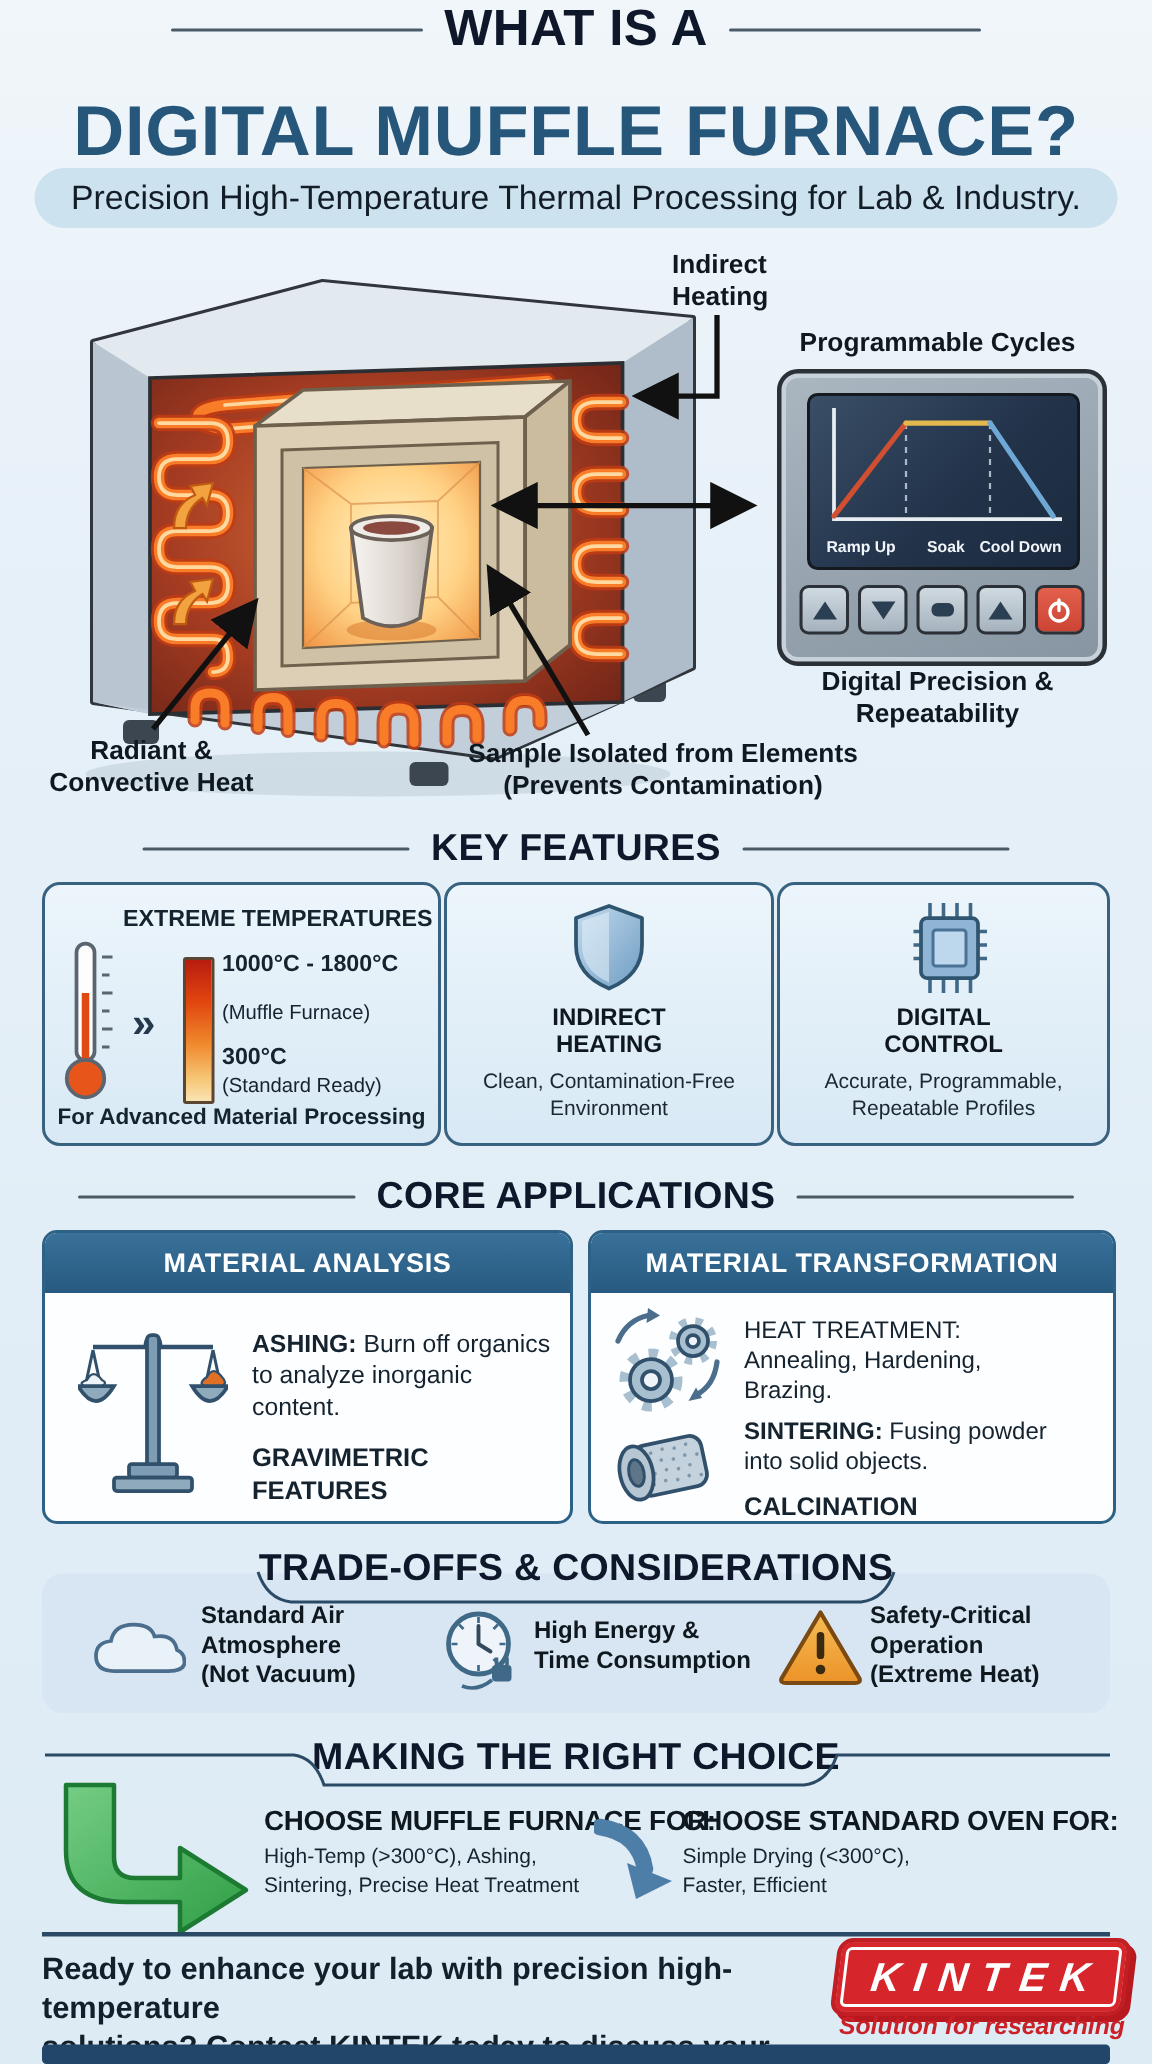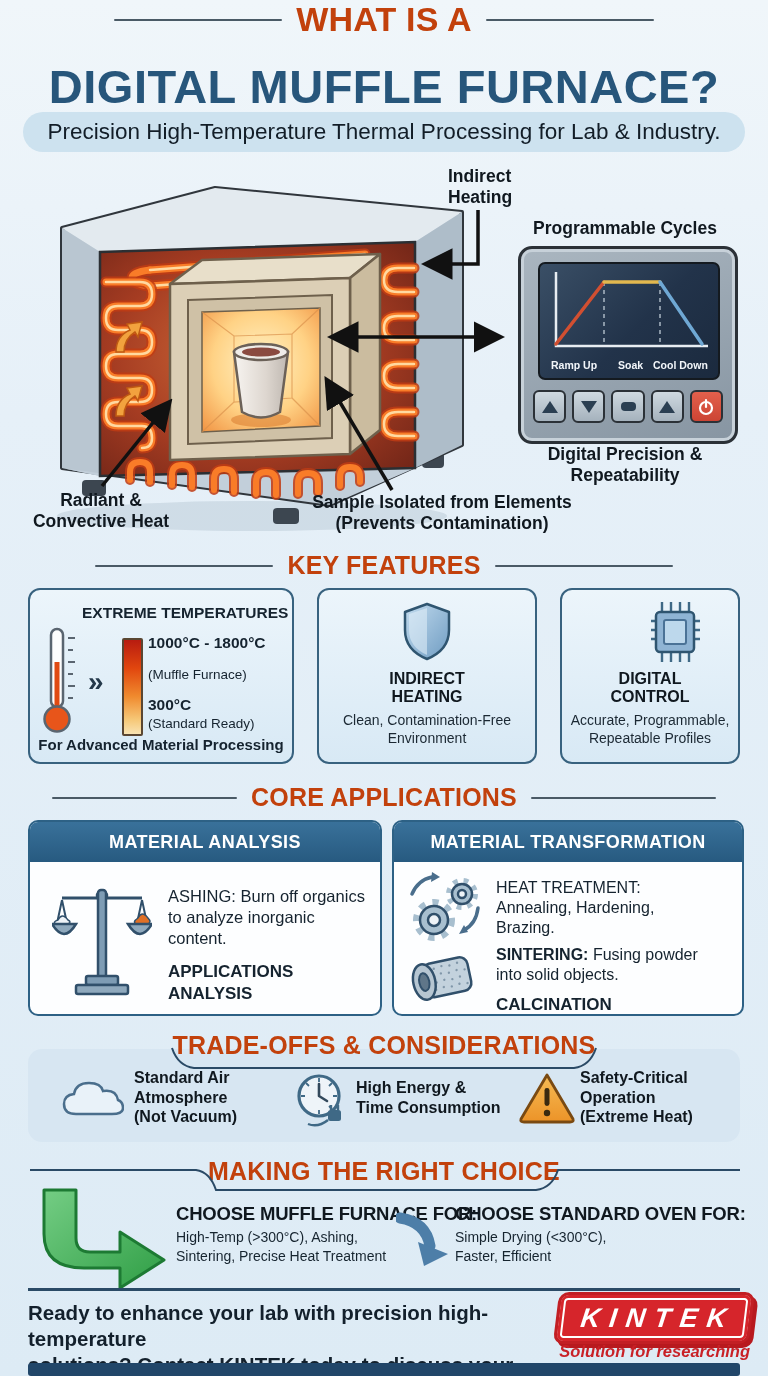--- a/index.html
+++ b/index.html
@@ -3,21 +3,21 @@
 <meta charset="utf-8">
 <style>
   html,body{margin:0;padding:0}
   body{width:768px;height:1376px;position:relative;overflow:hidden;
        font-family:"Liberation Sans","DejaVu Sans",sans-serif;color:#15232f;
        background:linear-gradient(180deg,#f0f6fa 0%,#e6f0f8 30%,#ddebf5 100%)}
   .abs{position:absolute}
   .pl{white-space:pre-line}
   .ctr{text-align:center}
   .hline{height:2px;background:#4a5a66;border-radius:2px}
-  .sec-title{font-weight:900;font-size:25px;letter-spacing:.2px;color:#c2410c;display:flex;align-items:center;justify-content:center;gap:14px;width:768px}
+  .sec-title{font-weight:900;font-size:25px;letter-spacing:.2px;color:#0f172a;display:flex;align-items:center;justify-content:center;gap:14px;width:768px}
   .card{background:linear-gradient(180deg,#ecf5fb,#d8e9f5);border:2px solid #38627f;border-radius:12px;position:relative}
   .app-card{background:#fdfeff;border:2px solid #2d6185;border-radius:10px;overflow:hidden}
   .app-head{height:40px;background:linear-gradient(180deg,#39719a,#275a80);color:#fff;font-weight:800;font-size:18px;letter-spacing:.4px;display:flex;align-items:center;justify-content:center}
   .panel{background:linear-gradient(160deg,#aab6c0,#8795a2);border:3px solid #2b3137;border-radius:14px;box-shadow:inset 0 0 0 3px #c7d1d9}
   .screen{position:absolute;left:17px;top:13px;width:178px;height:114px;border-radius:7px;border:2px solid #141a20;
           background:linear-gradient(135deg,#3a4f66 0%,#22334a 55%,#1b2a3e 100%)}
   .btn{width:33px;height:29px;border-radius:6px;border:2px solid #2b3137;background:linear-gradient(180deg,#cfd9e0,#a5b2bd);display:flex;align-items:center;justify-content:center}
   .btn.red{background:linear-gradient(180deg,#e2604c,#cc4434)}
   .tri-up{width:0;height:0;border-left:8px solid transparent;border-right:8px solid transparent;border-bottom:12px solid #2b3f52}
   .tri-down{width:0;height:0;border-left:8px solid transparent;border-right:8px solid transparent;border-top:12px solid #2b3f52}
@@ -226,21 +226,21 @@
 </div>
 <div class="abs lbl pl ctr" style="left:518px;top:444px;width:214px">Digital Precision &amp;
 Repeatability</div>
 
 <div class="abs sec-title" style="left:0;top:551px">
   <div class="hline" style="width:178px"></div>
   <span>KEY FEATURES</span>
   <div class="hline" style="width:178px"></div>
 </div>
 
-<div class="abs" style="left:28px;top:588px;width:712px;display:flex;gap:23px">
+<div class="abs" style="left:28px;top:588px;width:712px;display:flex;gap:2px">
 
   <div class="card" style="width:262px;height:172px;flex:none">
     <svg class="abs" style="left:10px;top:34px" width="40" height="112" viewBox="0 0 40 112">
       <rect x="11" y="5" width="12" height="78" rx="6" fill="#fdfdfd" stroke="#5a6570" stroke-width="2.5"></rect>
       <rect x="14.5" y="38" width="5" height="46" fill="#e04a12"></rect>
       <circle cx="17" cy="95" r="12.5" fill="#e8551a" stroke="#5a6570" stroke-width="2.5"></circle>
       <g stroke="#5a6570" stroke-width="2">
         <path d="M28,14 h7 M28,26 h5 M28,38 h7 M28,50 h5 M28,62 h7 M28,74 h5"></path>
       </g>
     </svg>
@@ -308,23 +308,23 @@
     <circle cx="50" cy="20" r="5" fill="#7e9cb4" stroke="#31506b" stroke-width="2.5"></circle>
     <rect x="46" y="14" width="8" height="88" rx="3" fill="#7e9cb4" stroke="#31506b" stroke-width="2.5"></rect>
     <path d="M4,48 Q0,46 6,44 Q10,36 16,44 Q20,46 16,48 Z" fill="#eef3f7" stroke="#31506b" stroke-width="1.5"></path>
     <path d="M84,48 Q80,46 86,42 Q90,34 96,42 Q100,46 96,48 Z" fill="#e07026" stroke="#31506b" stroke-width="1.5"></path>
     <path d="M-2,48 Q10,68 22,48 Z" transform="translate(2,0)" fill="#8fa9bd" stroke="#31506b" stroke-width="2.5"></path>
     <path d="M78,48 Q90,68 102,48 Z" transform="translate(-2,0)" fill="#8fa9bd" stroke="#31506b" stroke-width="2.5"></path>
     <rect x="34" y="100" width="32" height="9" rx="2" fill="#7e9cb4" stroke="#31506b" stroke-width="2.5"></rect>
     <rect x="24" y="109" width="52" height="9" rx="2" fill="#8fa9bd" stroke="#31506b" stroke-width="2.5"></rect>
   </svg>
   <div class="abs" style="left:138px;top:64px;width:200px;font-size:16.5px;line-height:1.28">
-    <div class="pl"><span style="font-weight:400">ASHING:</span><span class="pl"> Burn off organics
+    <div class="pl"><span style="font-weight:700">ASHING:</span><span class="pl"> Burn off organics
 to analyze inorganic content.</span></div>
-    <div style="font-weight:800;font-size:17px;margin-top:12px">APPLICATIONS ANALYSIS</div>
+    <div style="font-weight:800;font-size:17px;margin-top:12px">GRAVIMETRIC FEATURES</div>
   </div>
 </div>
 
 <div class="abs app-card" style="left:392px;top:820px;width:348px;height:192px">
   <div class="app-head">MATERIAL TRANSFORMATION</div>
   <svg class="abs" style="left:10px;top:50px" width="82" height="76" viewBox="0 0 82 76">
     <circle cx="30" cy="48" r="17" fill="none" stroke="#a8bfcf" stroke-width="8" stroke-dasharray="6,7"></circle>
     <circle cx="30" cy="48" r="14" fill="#a8bfcf" stroke="#31506b" stroke-width="2.5"></circle>
     <circle cx="30" cy="48" r="6" fill="#eef3f7" stroke="#31506b" stroke-width="2.5"></circle>
     <circle cx="58" cy="22" r="12.5" fill="none" stroke="#a8bfcf" stroke-width="7" stroke-dasharray="4.5,5.5"></circle>

